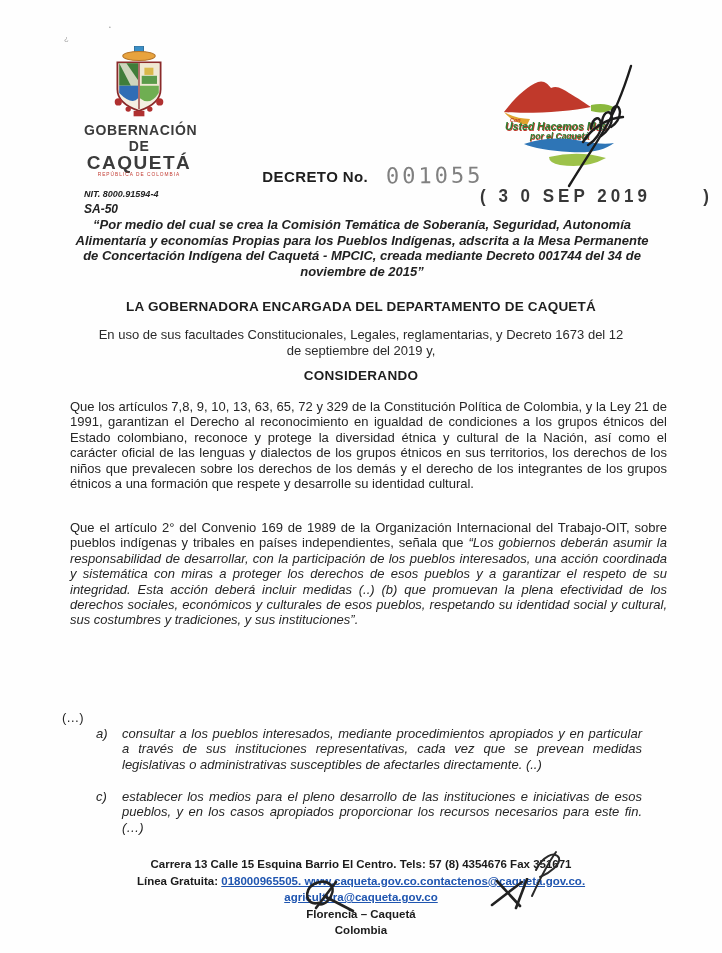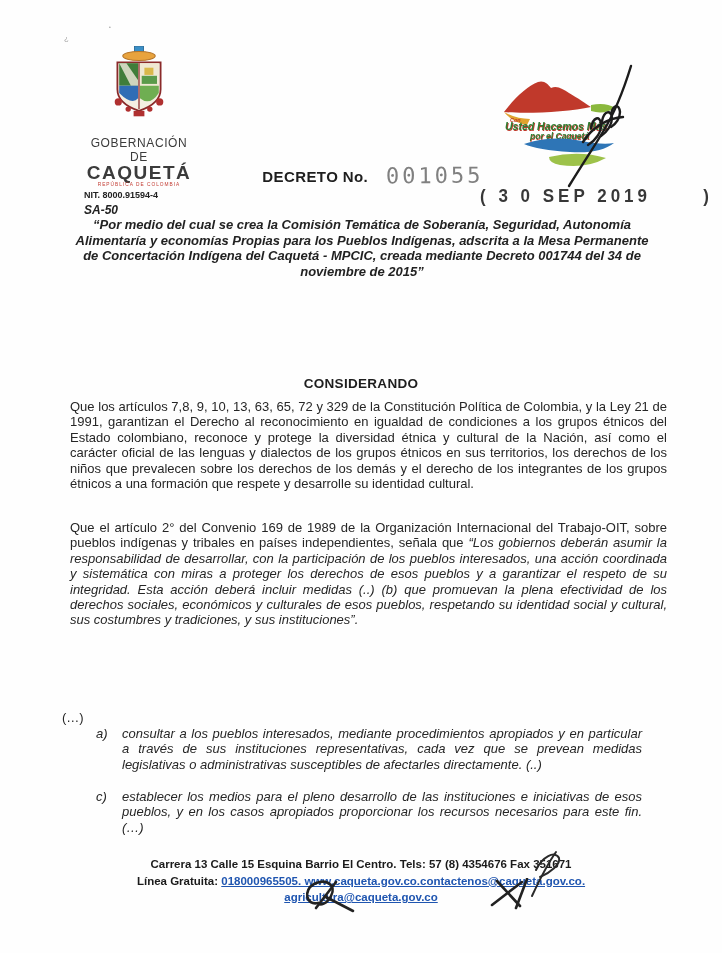--- a/index.html
+++ b/index.html
@@ -3,45 +3,45 @@
 <meta charset="utf-8">
 <style>
   html,body{margin:0;padding:0;background:#ffffff;}
   .page{
     position:relative;width:722px;height:953px;background:#fefefe;
     font-family:"Liberation Sans",sans-serif;color:#2a2a2a;overflow:hidden;
   }
   
   .lh-left{position:absolute;left:84px;top:46px;width:110px;text-align:center;}
   .coa{display:block;margin:0 auto;}
-  .org1{font-size:12px;font-weight:normal;letter-spacing:.6px;color:#3b3b3b;margin-top:16px;}
+  .org1{font-size:14px;font-weight:bold;letter-spacing:.6px;color:#3b3b3b;margin-top:2px;}
   .org2{font-size:19px;font-weight:bold;letter-spacing:1.5px;color:#3b3b3b;line-height:17px;}
   .orgsub{font-size:4.8px;letter-spacing:1px;color:#c23b32;margin-top:1px;}
-  .nit{font-size:9px;font-weight:bold;text-align:left;margin-top:3px;color:#222;}
+  .nit{font-size:9px;font-weight:bold;font-style:italic;text-align:left;margin-top:12px;color:#222;}
   .code{font-size:12px;font-weight:bold;font-style:italic;text-align:left;margin-top:3px;color:#222;}
   
   .lh-right{position:absolute;left:494px;top:74px;width:150px;height:100px;}
   .signature{position:absolute;left:541px;top:64px;pointer-events:none;}
   
   .decree-line{position:absolute;left:0;right:0;top:163px;text-align:center;}
   .decree-inner{display:inline-flex;align-items:flex-start;margin-left:24px;}
   .decree-label{font-size:15px;font-weight:bold;letter-spacing:.4px;color:#1e1e1e;padding-top:5px;}
   .decree-number{font-family:"DejaVu Sans Mono",monospace;font-size:22px;letter-spacing:3px;
     color:#737373;margin-left:18px;transform:rotate(-.5deg);opacity:.9;}
   .date-stamp{position:absolute;left:0;right:9px;top:186px;text-align:right;}
   .date-stamp span{display:inline-block;margin-left:-10px;font-size:17px;font-weight:bold;
     letter-spacing:4px;color:#1c1c1c;white-space:pre;transform:scaleY(1.12);opacity:.88;}
   
   .title-quote{position:absolute;left:68px;right:66px;top:217px;text-align:center;
     font-size:13px;font-weight:bold;font-style:italic;line-height:15.5px;color:#222;}
   .authority{position:absolute;left:0;right:0;top:299px;text-align:center;
     font-size:13.5px;font-weight:bold;letter-spacing:.2px;color:#1e1e1e;}
   .powers{position:absolute;left:95px;right:95px;top:327px;text-align:center;
     font-size:13px;line-height:16px;color:#2a2a2a;}
-  .considerando{position:absolute;left:0;right:0;top:376px;text-align:center;
+  .considerando{position:absolute;left:0;right:0;top:368px;text-align:center;
     font-size:13.5px;font-weight:bold;letter-spacing:.3px;color:#1e1e1e;}
   
   .para{position:absolute;left:70px;width:597px;text-align:justify;
     font-size:13px;line-height:15.4px;color:#262626;}
   .p1{top:399px;}
   .p2{top:520px;}
   .p2 .q{font-style:italic;}
   .p3{top:659px;}
   .ellipsis{position:absolute;left:62px;top:710px;font-size:13px;color:#262626;}
   .list-item{position:absolute;left:96px;width:546px;display:flex;
@@ -122,20 +122,22 @@
       <span class="decree-label">DECRETO No.</span>
       <span class="decree-number">001055</span>
     </div>
   </div>
   <div class="date-stamp">
     <span>( 3 0 SEP 2019      )</span>
   </div>
 
   <div class="title-quote">“Por medio del cual se crea la Comisión Temática de Soberanía, Seguridad, Autonomía Alimentaría y economías Propias para los Pueblos Indígenas, adscrita a la Mesa Permanente de Concertación Indígena del Caquetá - MPCIC, creada mediante Decreto 001744 del 34 de noviembre de 2015”</div>
 
+  <div class="authority">LA GOBERNADORA ENCARGADA DEL DEPARTAMENTO DE CAQUETÁ</div>
+  <div class="powers">En uso de sus facultades Constitucionales, Legales, reglamentarias, y Decreto 1673 del 12 de septiembre del 2019 y,</div>
   <div class="considerando">CONSIDERANDO</div>
 
   <div class="para p1">Que los artículos 7,8, 9, 10, 13, 63, 65, 72 y 329 de la Constitución Política de Colombia, y la Ley 21 de 1991, garantizan el Derecho al reconocimiento en igualdad de condiciones a los grupos étnicos del Estado colombiano, reconoce y protege la diversidad étnica y cultural de la Nación, así como el carácter oficial de las lenguas y dialectos de los grupos étnicos en sus territorios, los derechos de los niños que prevalecen sobre los derechos de los demás y el derecho de los integrantes de los grupos étnicos a una formación que respete y desarrolle su identidad cultural.</div>
 
   <div class="para p2"><span>Que el artículo 2° del Convenio 169 de 1989 de la Organización Internacional del Trabajo-OIT, sobre pueblos indígenas y tribales en países independientes, señala que </span><span class="q">“Los gobiernos deberán asumir la responsabilidad de desarrollar, con la participación de los pueblos interesados, una acción coordinada y sistemática con miras a proteger los derechos de esos pueblos y a garantizar el respeto de su integridad. Esta acción deberá incluir medidas (..) (b) que promuevan la plena efectividad de los derechos sociales, económicos y culturales de esos pueblos, respetando su identidad social y cultural, sus costumbres y tradiciones, y sus instituciones”.</span></div>
 
 
   <div class="ellipsis">(…)</div>
 
   <div class="list-item li-a">
@@ -144,20 +146,22 @@
   </div>
   <div class="list-item li-c">
     <span class="li-label">c)</span>
     <span class="li-text">establecer los medios para el pleno desarrollo de las instituciones e iniciativas de esos pueblos, y en los casos apropiados proporcionar los recursos necesarios para este fin. (…)</span>
   </div>
 
   <div class="footer">
     <div>Carrera 13 Calle 15 Esquina Barrio El Centro. Tels: 57 (8) 4354676 Fax 351671</div>
     <div><span>Línea Gratuita:</span>&nbsp;<span class="flink">018000965505. www.caqueta.gov.co.contactenos@caqueta.gov.co.</span></div>
     <div><span class="flink">agricultura@caqueta.gov.co</span></div>
+    <div>Florencia – Caquetá</div>
+    <div>Colombia</div>
   </div>
 
   <svg class="penmark" style="left:524px;top:848px;" width="42" height="52" viewBox="0 0 42 52">
     <g stroke="#2a2a2a" stroke-width="2" fill="none" stroke-linecap="round">
       <path d="M32,4 C22,18 15,33 8,48"></path>
       <path d="M12,22 C18,9 31,2 35,10 C37,16 26,25 16,29"></path>
     </g>
   </svg>
 
   <svg class="penmark" style="left:296px;top:877px;" width="62" height="38" viewBox="0 0 62 38">

